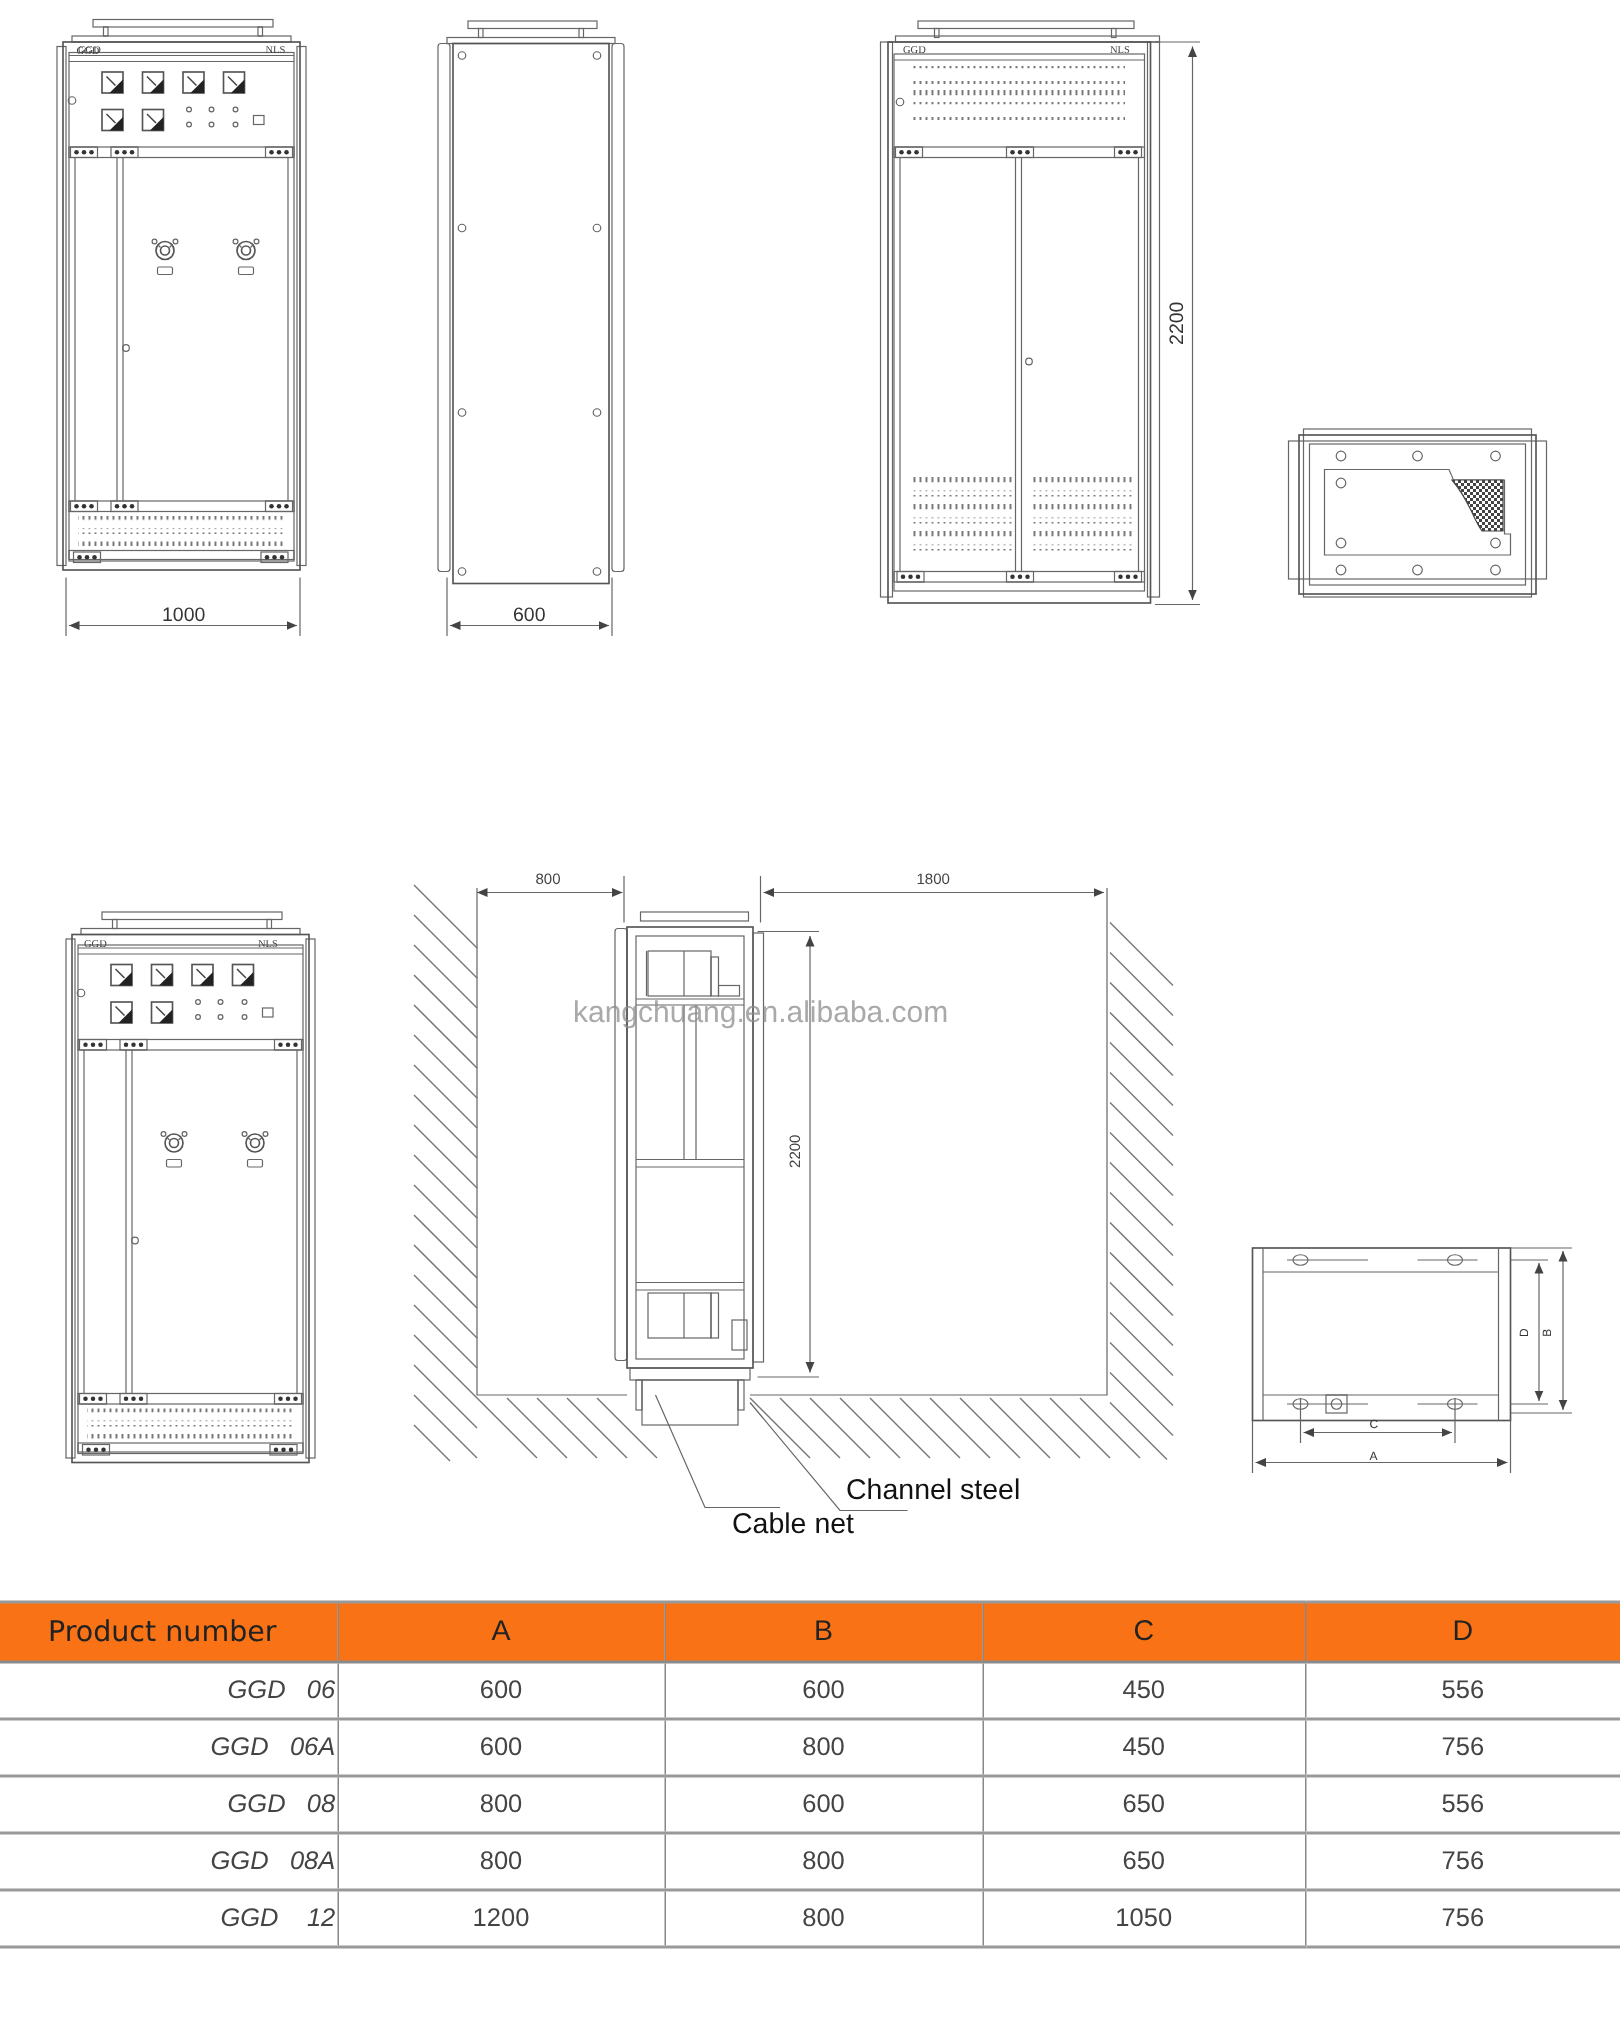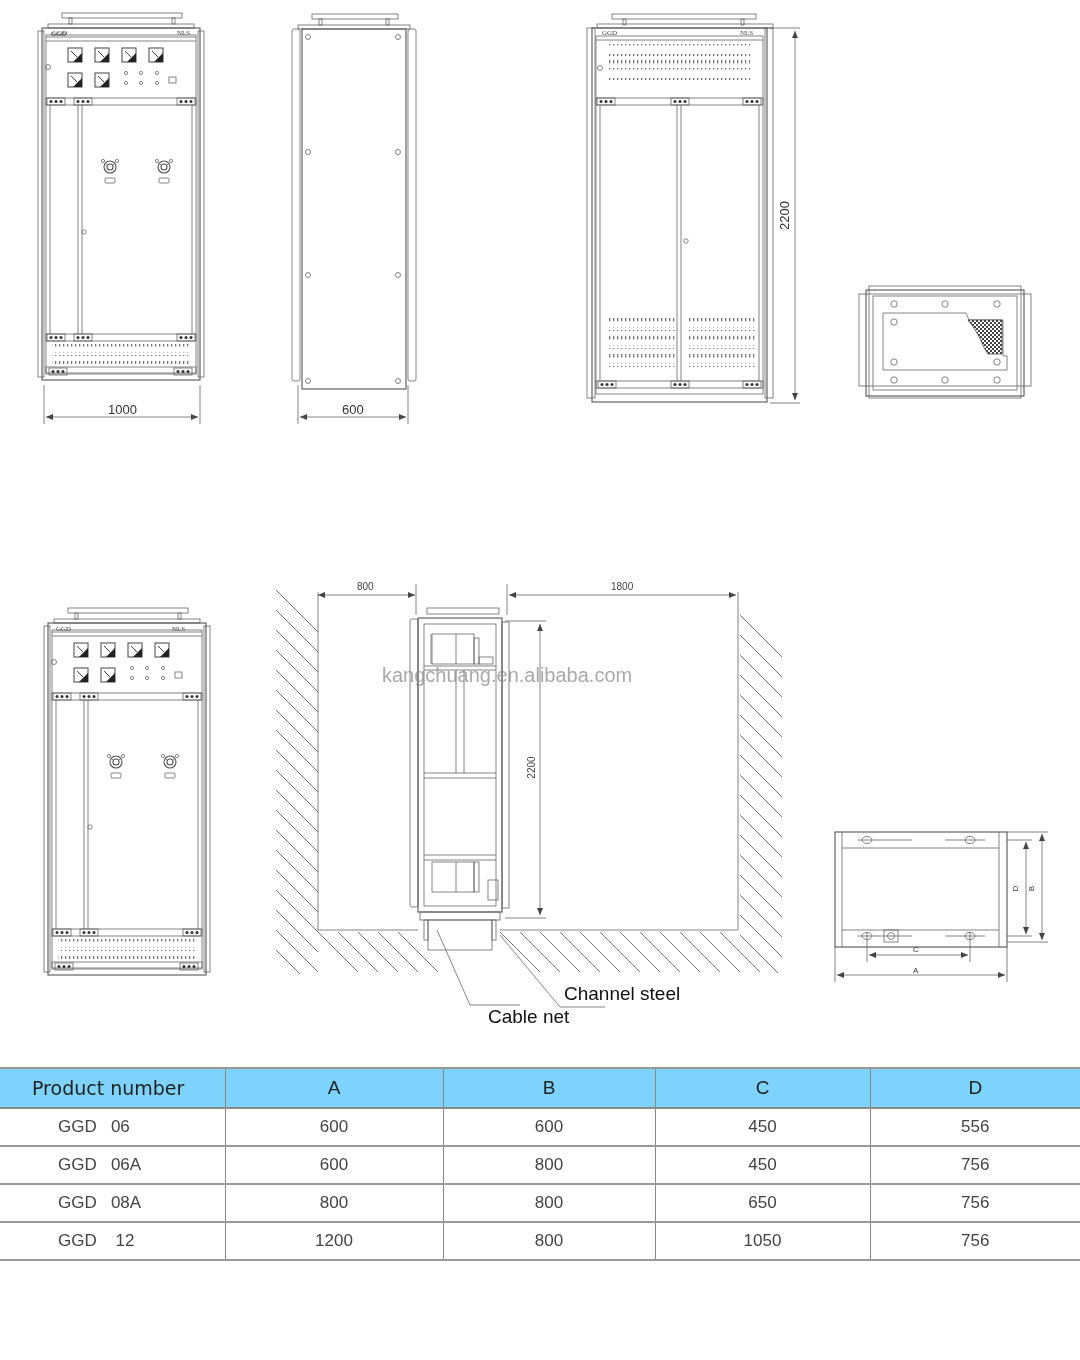--- a/index.html
+++ b/index.html
@@ -6,24 +6,24 @@
   body { width:1080px; height:1360px; position:relative; overflow:hidden; font-family:"Liberation Sans", sans-serif; color:#222; }
   .drawing { position:absolute; left:0; top:0; width:1048px; height:1060px; }
   .drawing svg { position:absolute; left:0; top:0; }
   .ln { stroke:#555; stroke-width:1.1; fill:none; }
   .lnt { stroke:#666; stroke-width:0.8; fill:none; }
   .hatch { stroke:#777; stroke-width:1; }
   .serif { font-family:"Liberation Serif", serif; fill:#444; }
   .watermark { position:absolute; left:382px; top:664px; font-size:20px; color:rgba(140,140,140,0.75); font-family:"Liberation Sans", sans-serif; letter-spacing:0px; }
   .label-call { position:absolute; font-size:19px; color:#111; font-family:Liberation Sans, sans-serif; }
   table.spec { position:absolute; left:0; top:1067px; width:1080px; border-collapse:collapse; table-layout:fixed; }
-  table.spec th { background:#7dd3fc; height:36px; font-weight:normal; font-size:19px; color:#222; border-top:2px solid #999; border-bottom:2px solid #8a8a8a; border-right:1px solid #888; }
+  table.spec th { background:#f97316; height:36px; font-weight:normal; font-size:19px; color:#222; border-top:2px solid #999; border-bottom:2px solid #8a8a8a; border-right:1px solid #888; }
   table.spec th:first-child { font-family:"DejaVu Sans", sans-serif; font-size:19px; text-align:left; padding-left:32px; }
   table.spec td { height:34px; font-size:17px; color:#444; text-align:center; border-bottom:2px solid #999; border-right:1px solid #888; }
-  table.spec td:first-child { text-align:left; padding-left:58px; white-space:pre; }
+  table.spec td:first-child { text-align:right; padding-left:26px; white-space:pre;font-style:italic; }
   table.spec th:last-child, table.spec td:last-child { border-right:none; }
 </style>
 </head>
 <body>
 
 <div class="drawing">
 <svg width="1080" height="1060" viewBox="0 0 1080 1060" xmlns="http://www.w3.org/2000/svg">
   <defs>
     <pattern id="mesh" width="4" height="4" patternUnits="userSpaceOnUse">
       <rect width="4" height="4" fill="#fff"></rect>
@@ -389,20 +389,27 @@
       <td>556</td>
     </tr>
     <tr>
       <td>GGD   06A</td>
       <td>600</td>
       <td>800</td>
       <td>450</td>
       <td>756</td>
     </tr>
     <tr>
+      <td>GGD   08</td>
+      <td>800</td>
+      <td>600</td>
+      <td>650</td>
+      <td>556</td>
+    </tr>
+    <tr>
       <td>GGD   08A</td>
       <td>800</td>
       <td>800</td>
       <td>650</td>
       <td>756</td>
     </tr>
     <tr>
       <td>GGD    12</td>
       <td>1200</td>
       <td>800</td>

